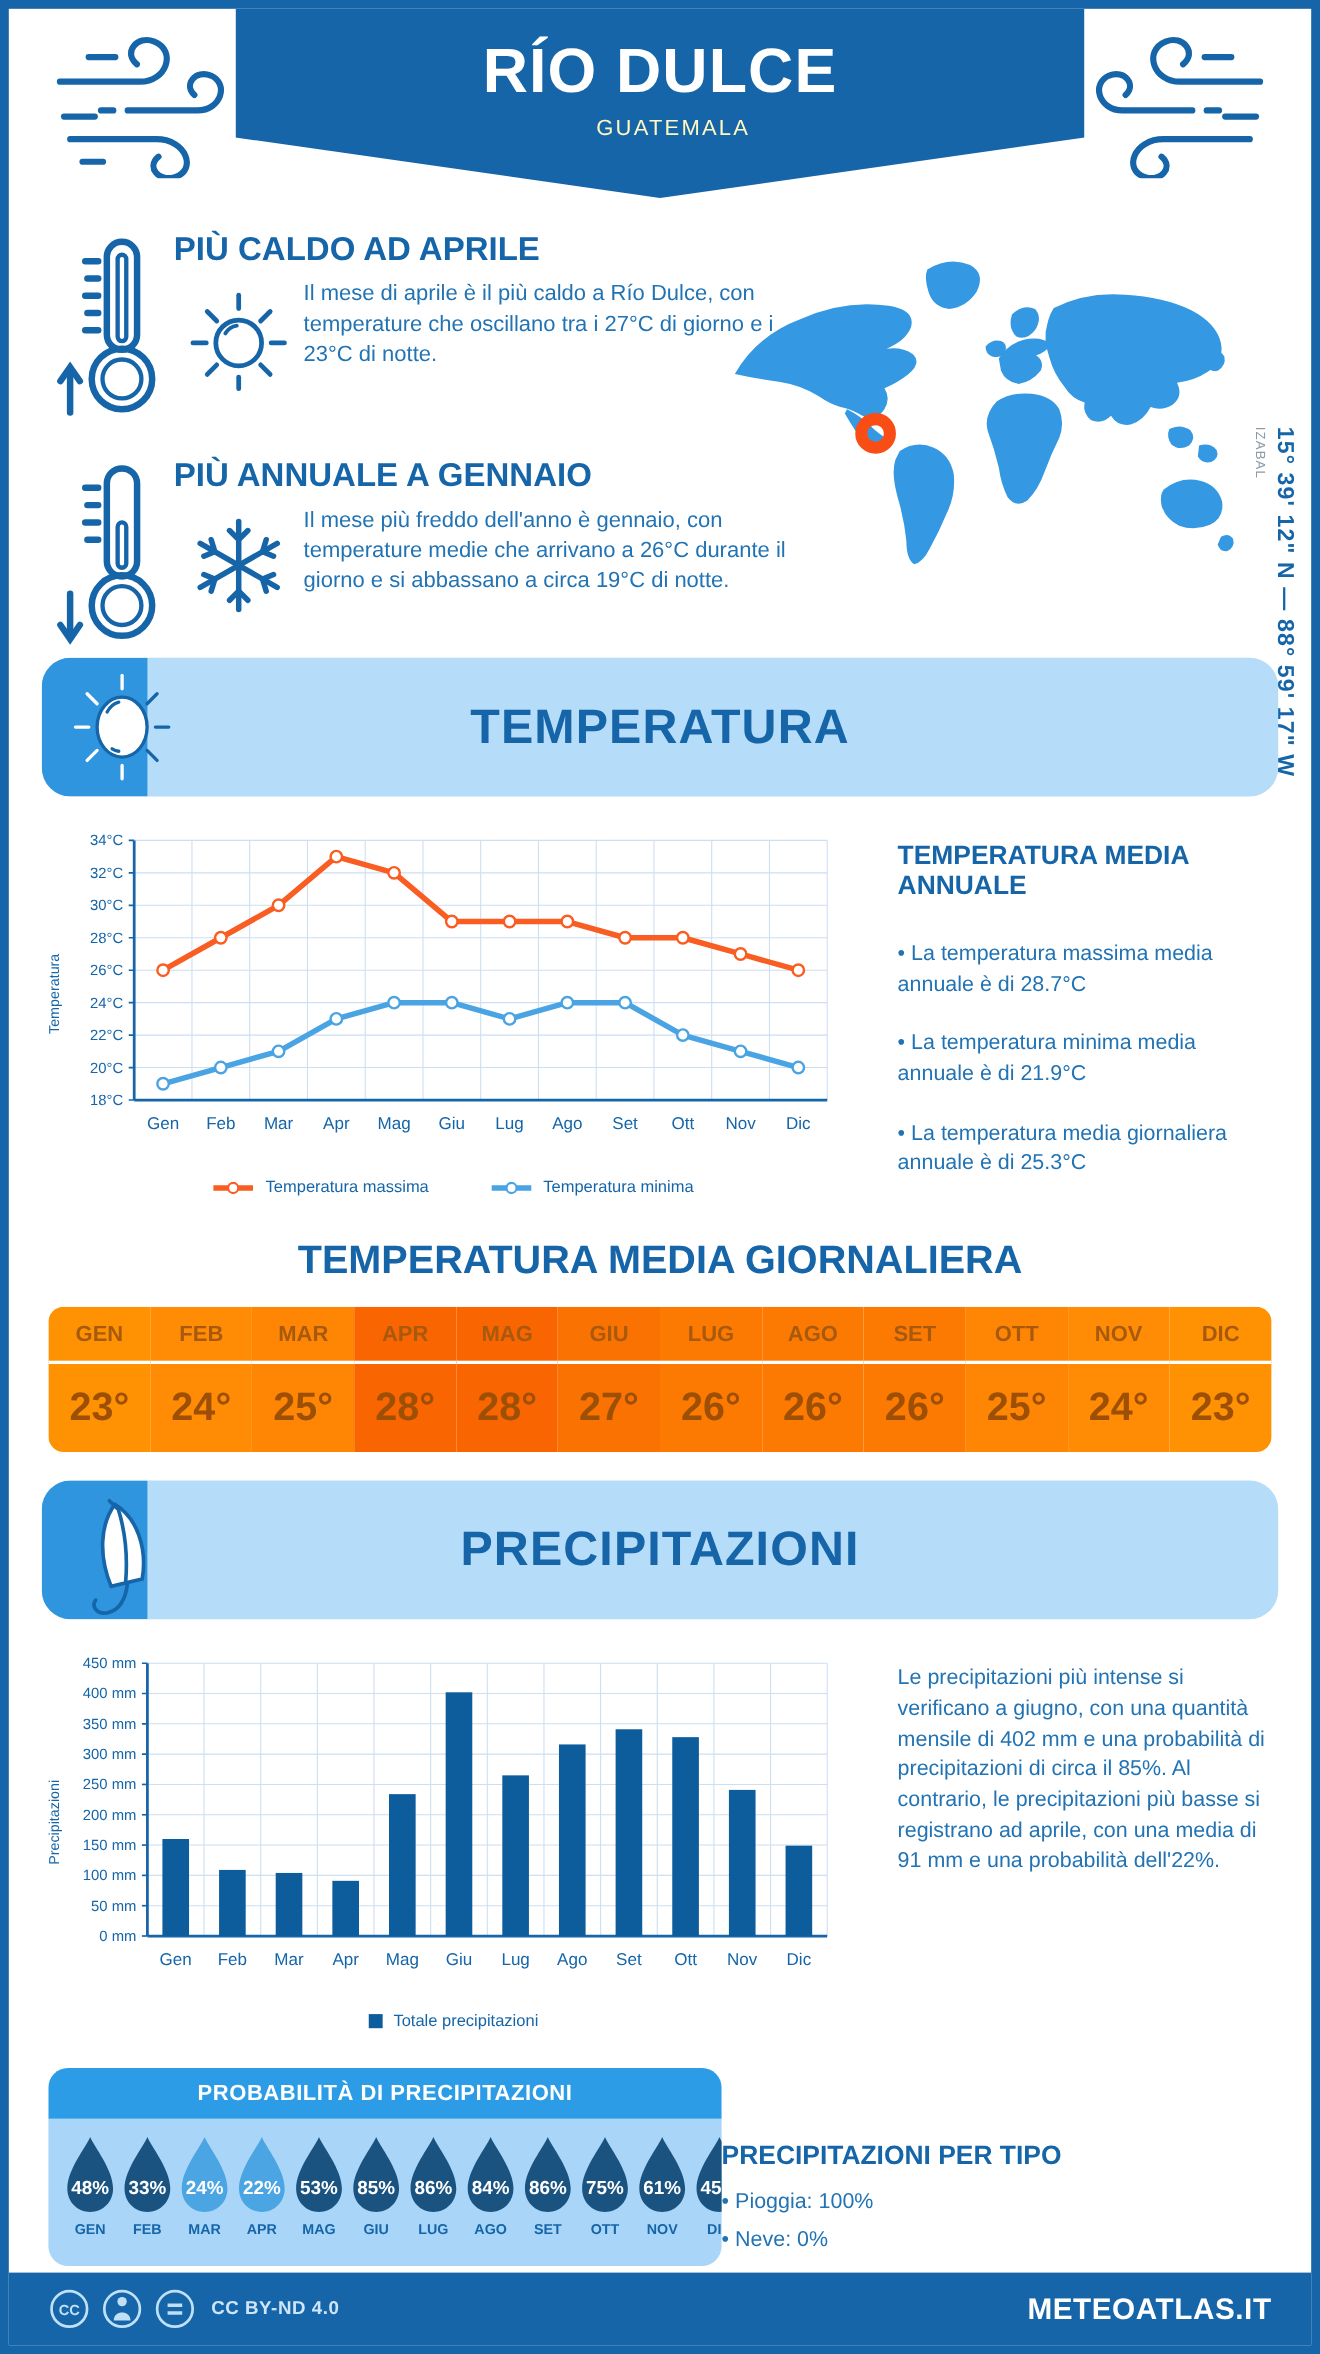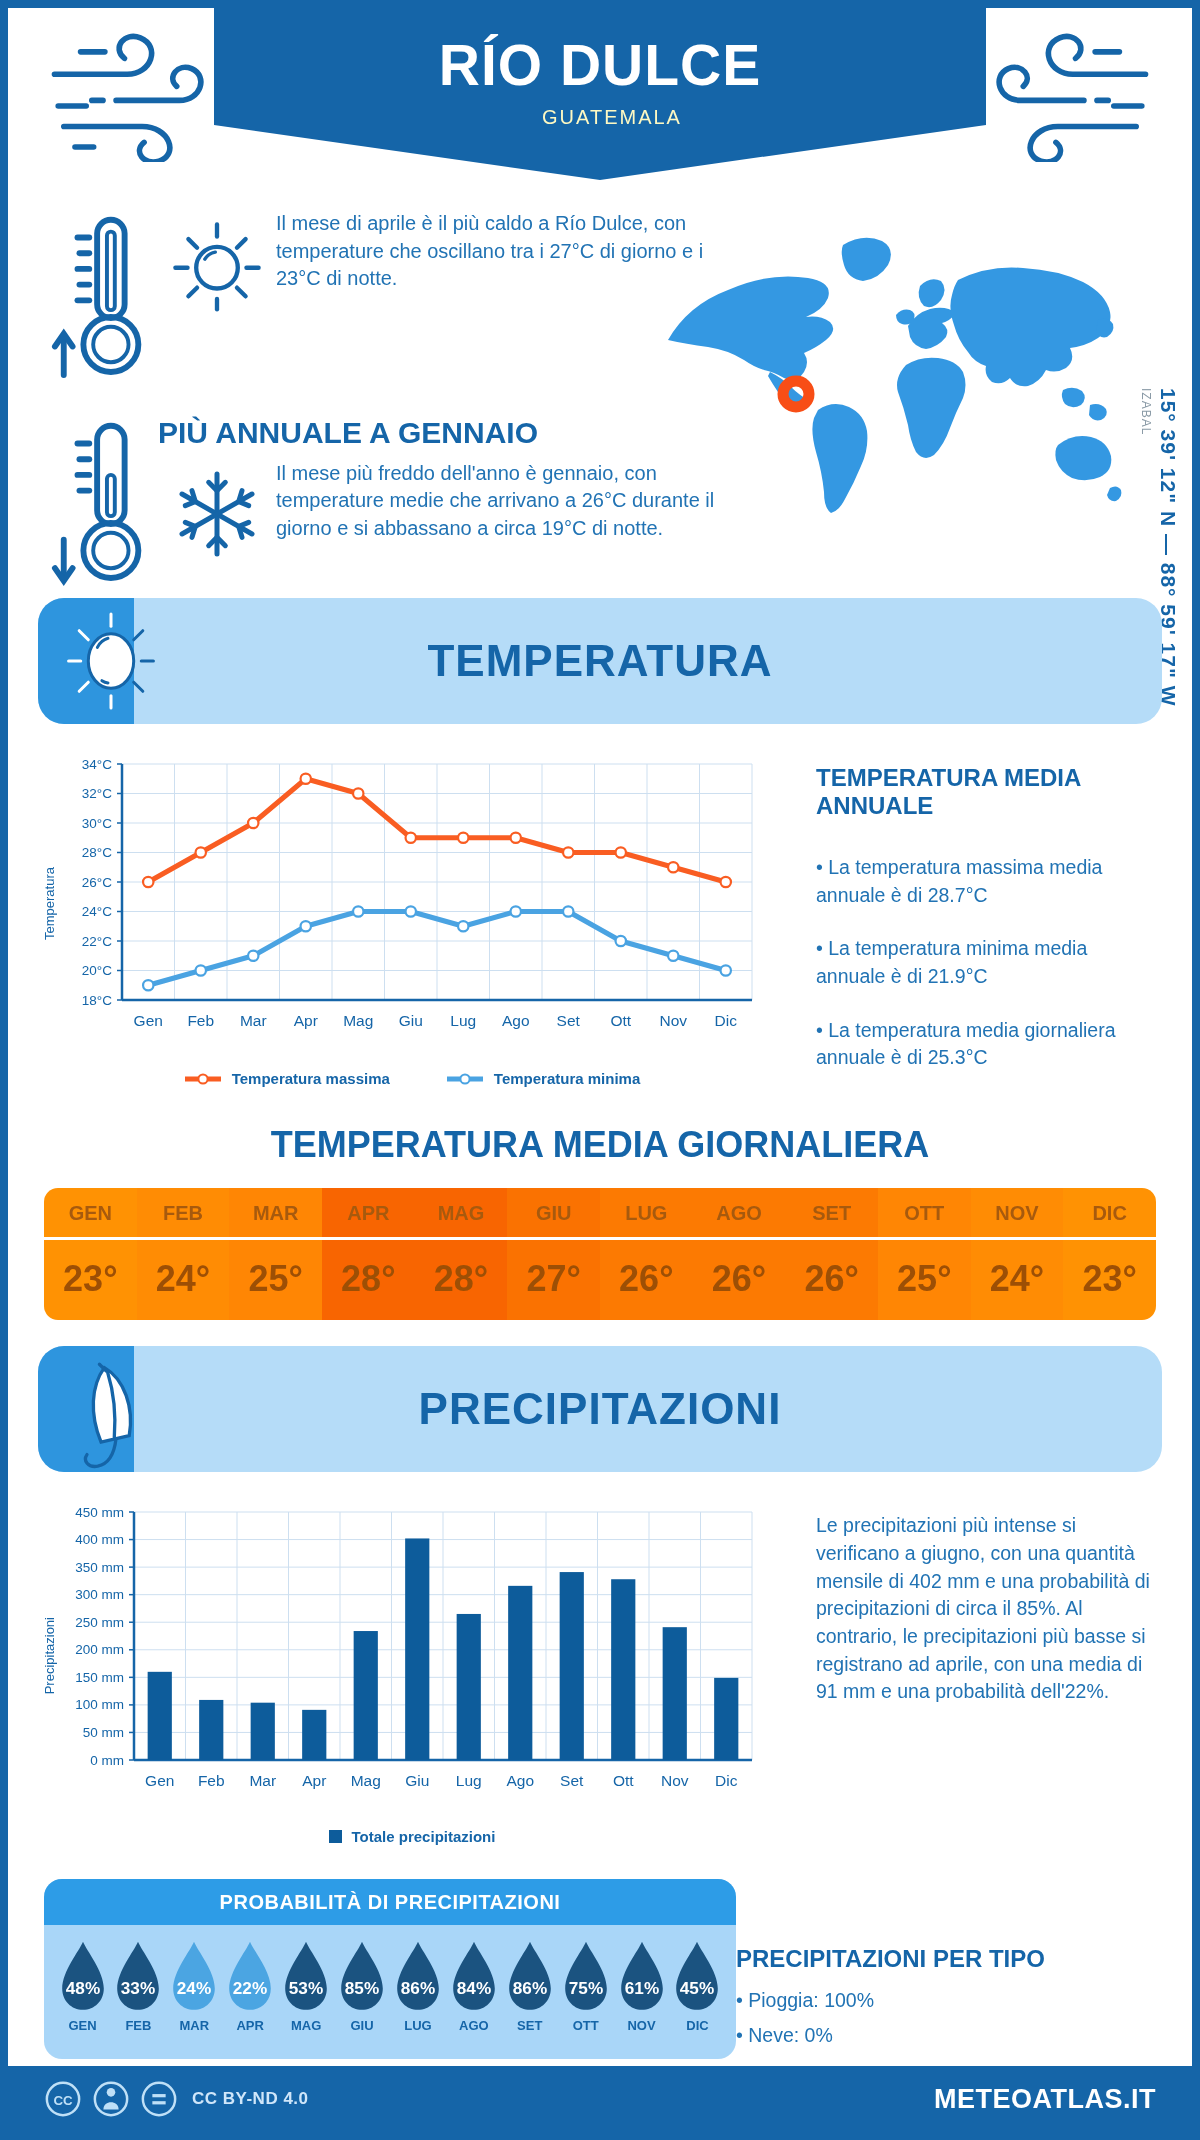--- a/index.html
+++ b/index.html
@@ -51,37 +51,37 @@
   
   .split { display: flex; padding: 26px 30px 0 34px; }
   .chart-col { width: 740px; flex: none; }
   .chart-row { display: flex; align-items: center; }
   .ylabel {
     writing-mode: vertical-rl; transform: rotate(180deg);
     font-size: 13px; color: #1565a8; flex: none; width: 18px; text-align: center;
   }
   .chart-box { width: 700px; }
   .legend { display: flex; justify-content: center; gap: 56px; margin-top: 14px; }
-  .legend-item { display: flex; align-items: center; gap: 10px; font-size: 15px; color: #1565a8; font-weight: bold; }
+  .legend-item { display: flex; align-items: center; gap: 10px; font-size: 15px; color: #1565a8; }
   .side-col { width: 396px; padding-left: 34px; padding-top: 14px; }
   .side-col h3 { font-size: 24px; font-weight: bold; color: #1565a8; margin-bottom: 34px; }
   .side-col .bullet, .side-col p { font-size: 19.5px; line-height: 1.42; color: #2173b4; margin-bottom: 26px; }
   
   .daily-title { text-align: center; font-size: 36px; font-weight: bold; color: #1565a8; margin-top: 26px; }
   .temp-table {
     display: grid; grid-template-columns: repeat(12, 1fr);
     margin: 22px 36px 0; border-radius: 14px; overflow: hidden;
   }
   .temp-col { text-align: center; }
   .temp-col .m { font-size: 20px; font-weight: bold; color: #a75a0e; padding: 14px 0 12px; }
   .temp-col .sep { height: 3px; background: #fff; }
   .temp-col .v { font-size: 36px; font-weight: bold; color: #9d4f05; padding: 18px 0 20px; }
   
   .bottom-row { display: flex; padding: 34px 30px 0 36px; }
-  .prob-panel { width: 692px; flex: none; background: #a9d6f8; border-radius: 18px; overflow: hidden; padding-bottom: 12px; }
+  .prob-panel { width: 612px; flex: none; background: #a9d6f8; border-radius: 18px; overflow: hidden; padding-bottom: 12px; }
   .prob-head { background: #2d9ce7; height: 46px; display: flex; align-items: center; justify-content: center; }
   .prob-head h3 { color: #fff; font-size: 20px; font-weight: bold; letter-spacing: 0.5px; }
   .drops { display: flex; justify-content: space-between; padding: 14px 12px 2px; }
   .drop-item { width: 53px; text-align: center; }
   .drop-item svg { width: 52px; height: 73px; display: block; margin: 0 auto; }
   .drop-month { font-size: 13px; font-weight: bold; color: #1565a8; margin-top: 6px; }
   .by-type { padding-top: 66px; }
   .by-type h3 { font-size: 24px; font-weight: bold; color: #1565a8; margin-bottom: 16px; }
   .by-type .bullet { font-size: 19.5px; color: #2173b4; margin-bottom: 12px; }
   
@@ -135,20 +135,21 @@
           <line x1="28" y1="28" x2="40" y2="28"></line>
             <line x1="30" y1="44" x2="40" y2="44"></line>
           <line x1="28" y1="60" x2="40" y2="60"></line>
             <line x1="30" y1="76" x2="40" y2="76"></line>
           <line x1="28" y1="92" x2="40" y2="92"></line>
           <line x1="14" y1="168" x2="14" y2="128"></line>
           <path d="M5,139 L14,126 L23,139"></path>
         </g>
       </svg>
       <div class="hl-body">
+        <h2>PIÙ CALDO AD APRILE</h2>
         <div class="hl-row">
           <svg class="mini-icon" viewBox="0 0 120 120" width="108" height="108">
             <g stroke="#1565a8" stroke-width="5" fill="none" stroke-linecap="round">
               <circle cx="60" cy="62" r="24"></circle>
               <path d="M46,52 a18,18 0 0 1 12,-8" stroke-width="4"></path>
               <line x1="60" y1="12" x2="60" y2="26"></line>
                 <line x1="60" y1="98" x2="60" y2="110"></line>
               <line x1="12" y1="62" x2="26" y2="62"></line>
                 <line x1="94" y1="62" x2="108" y2="62"></line>
               <line x1="27" y1="29" x2="37" y2="39"></line>

